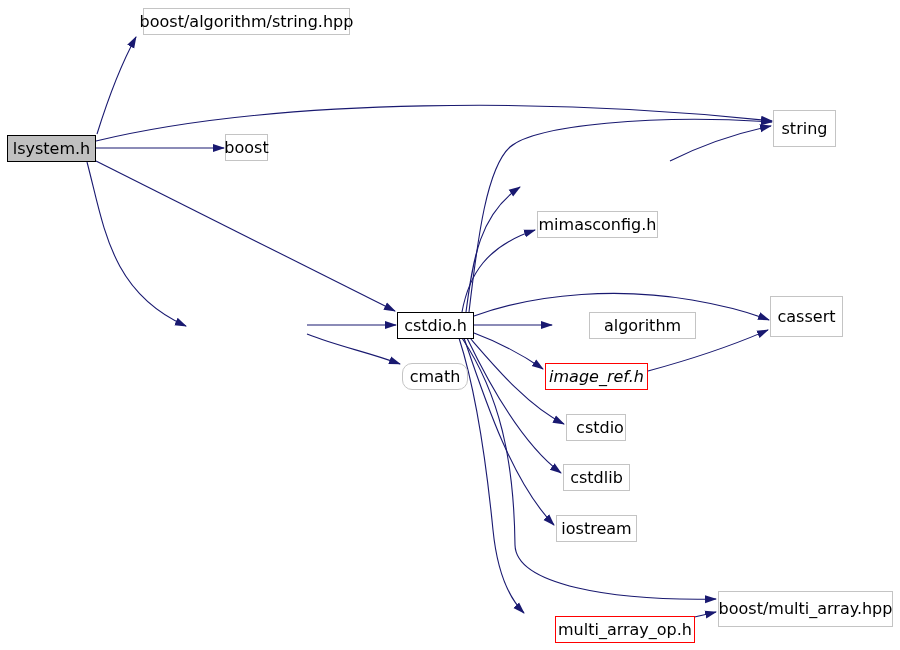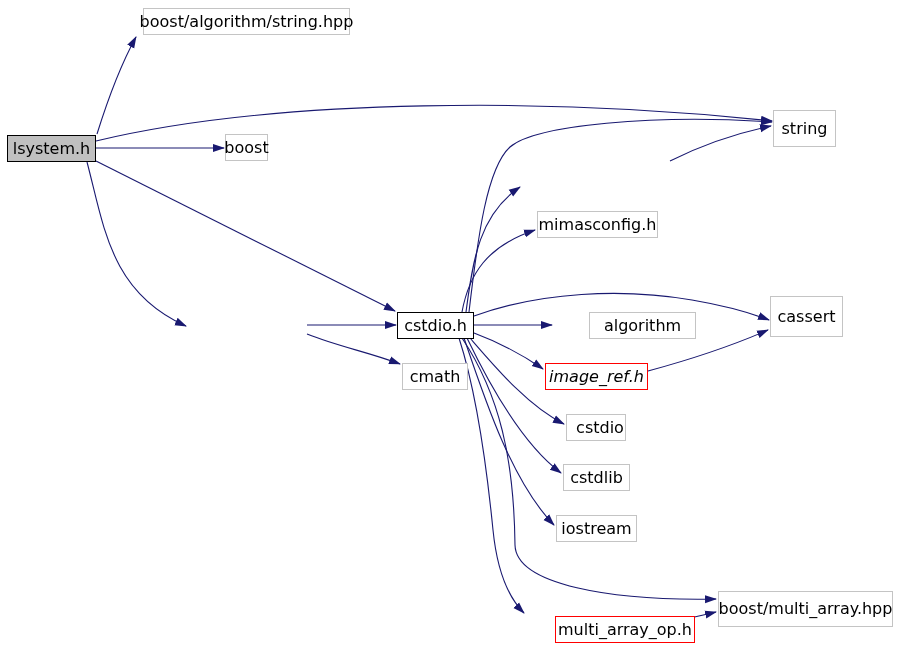--- a/index.html
+++ b/index.html
@@ -101,21 +101,21 @@
   </div>
 
   <div class="node" style="left:770px; top:296px; width:73px; height:41px;">
     <span>cassert</span>
   </div>
 
   <div class="node trunc" style="left:545px; top:363px; width:103px; height:27px;font-style:italic;">
     <span>image_ref.h</span>
   </div>
 
-  <div class="node" style="left:402px; top:363px; width:66px; height:27px;">
+  <div class="node" style="left:402px; top:363px; width:66px; height:27px;border-radius:10px;">
     <span>cmath</span>
   </div>
 
   <div class="node" style="left:566px; top:414px; width:60px; height:27px;padding-left:8px;">
     <span>cstdio</span>
   </div>
 
   <div class="node" style="left:563px; top:464px; width:67px; height:27px;">
     <span>cstdlib</span>
   </div>

